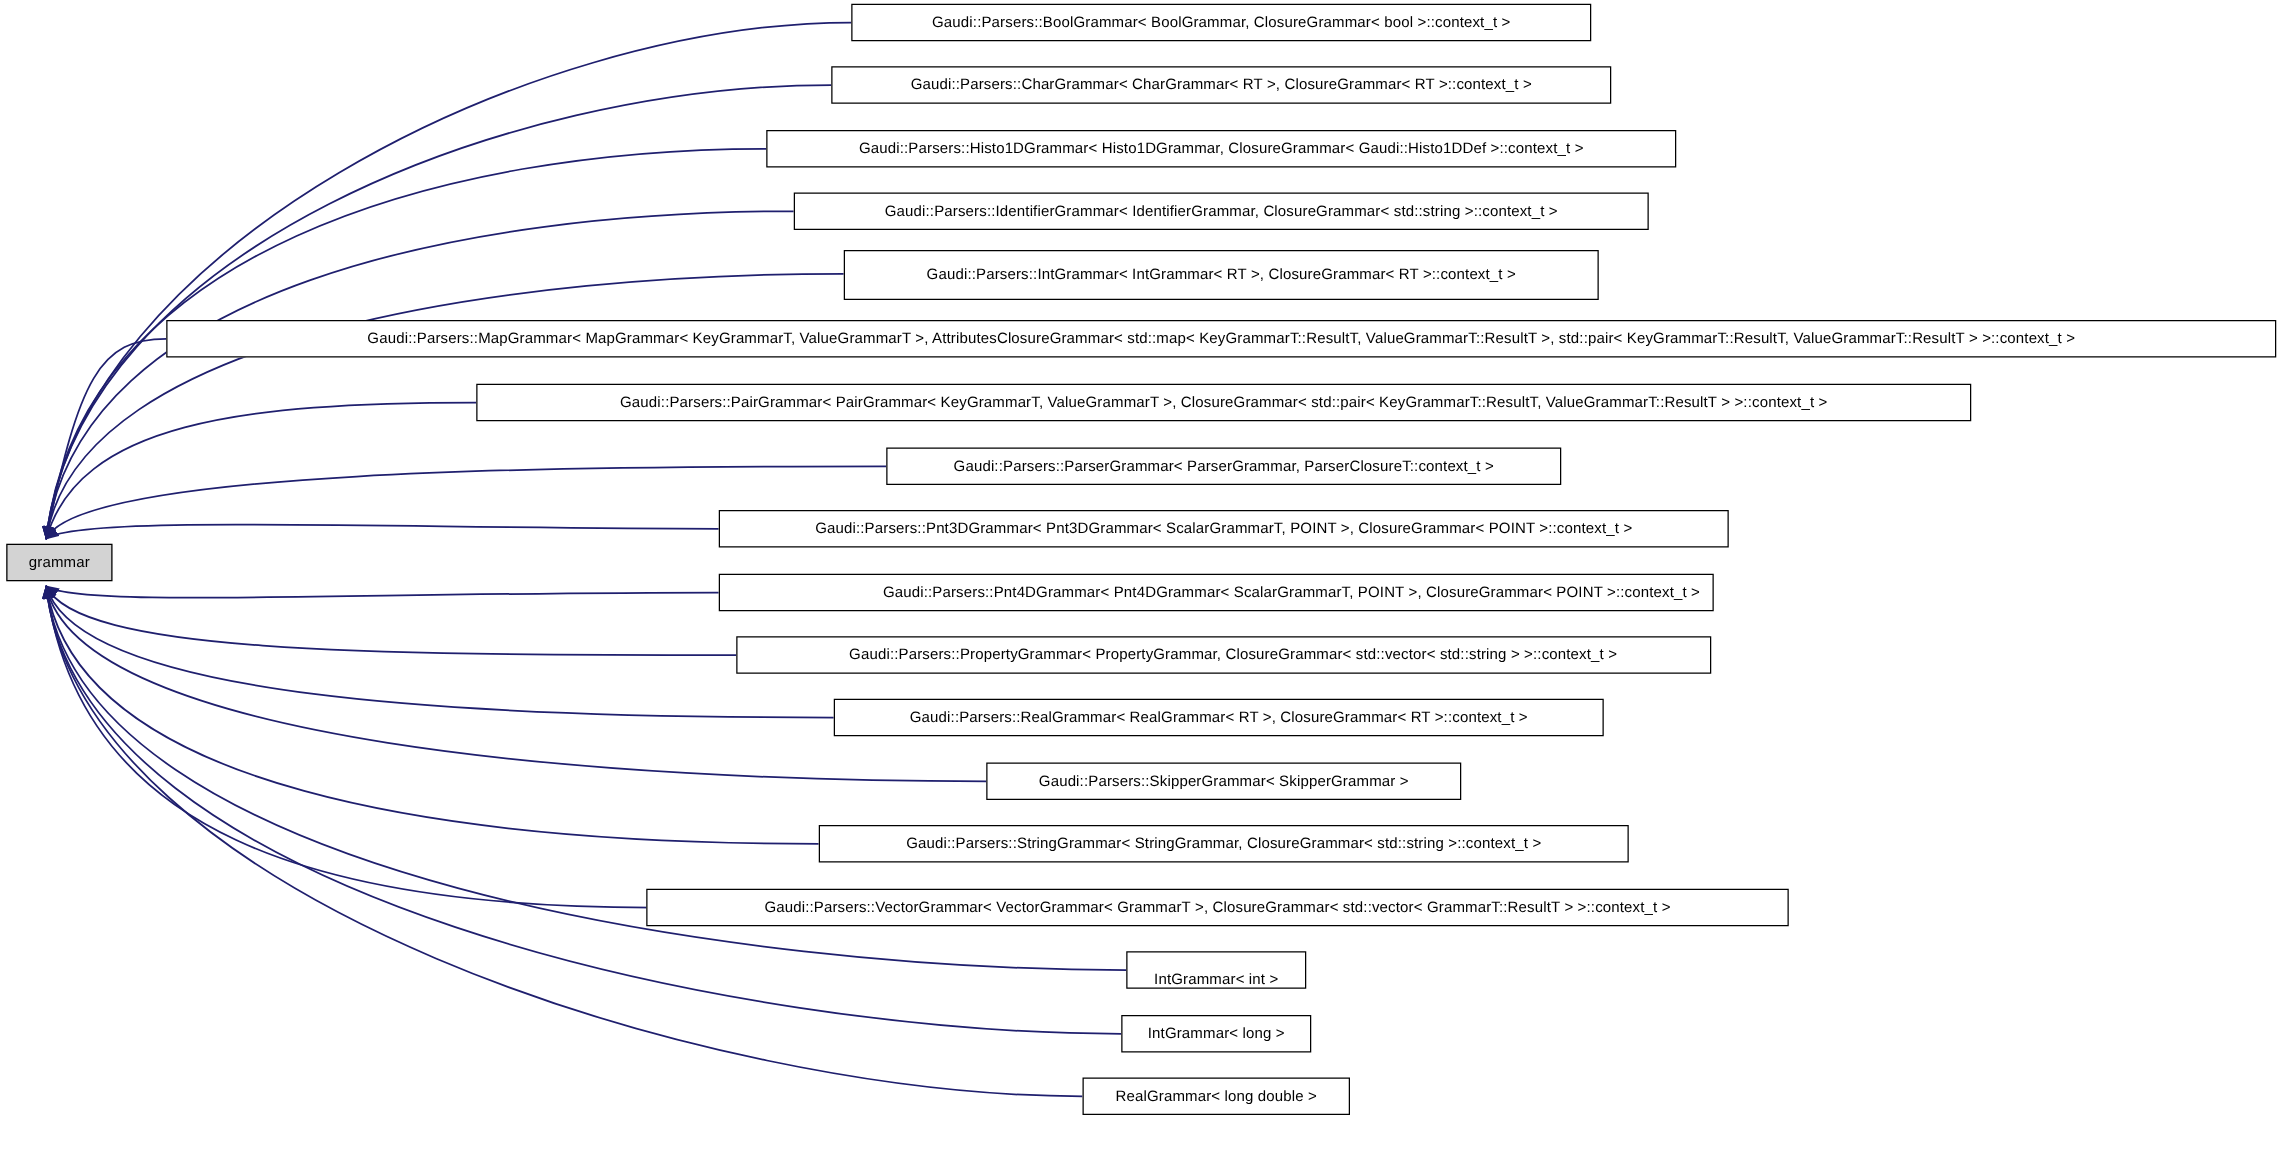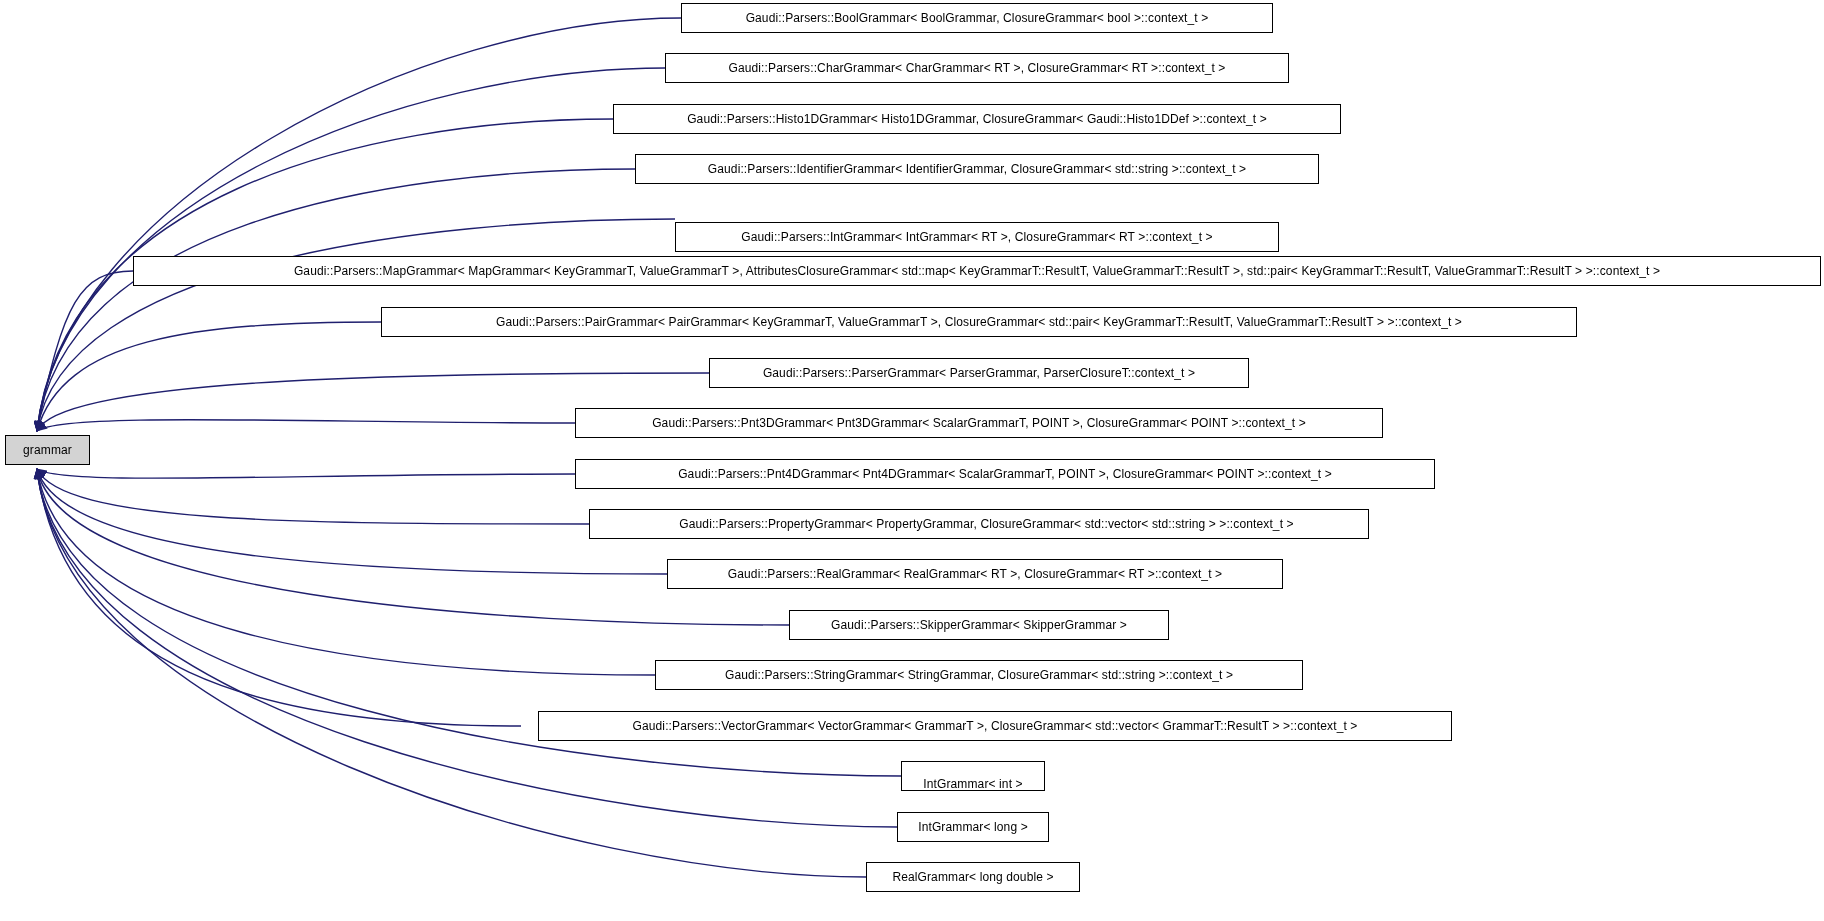--- a/index.html
+++ b/index.html
@@ -93,51 +93,51 @@
       </div>
       <div class="graph-node" style="left: 665px; top: 53px; width: 624px; height: 30px;">
         <span class="node-label">Gaudi::Parsers::CharGrammar&lt; CharGrammar&lt; RT &gt;, ClosureGrammar&lt; RT &gt;::context_t &gt;</span>
       </div>
       <div class="graph-node" style="left: 613px; top: 104px; width: 728px; height: 30px;">
         <span class="node-label">Gaudi::Parsers::Histo1DGrammar&lt; Histo1DGrammar, ClosureGrammar&lt; Gaudi::Histo1DDef &gt;::context_t &gt;</span>
       </div>
       <div class="graph-node" style="left: 635px; top: 154px; width: 684px; height: 30px;">
         <span class="node-label">Gaudi::Parsers::IdentifierGrammar&lt; IdentifierGrammar, ClosureGrammar&lt; std::string &gt;::context_t &gt;</span>
       </div>
-      <div class="graph-node" style="left: 675px; top: 222px; width: 604px; height: 30px;">
+      <div class="graph-node" style="left: 675px; top: 200px; width: 604px; height: 40px;">
         <span class="node-label">Gaudi::Parsers::IntGrammar&lt; IntGrammar&lt; RT &gt;, ClosureGrammar&lt; RT &gt;::context_t &gt;</span>
       </div>
       <div class="graph-node" style="left: 133px; top: 256px; width: 1688px; height: 30px;">
         <span class="node-label">Gaudi::Parsers::MapGrammar&lt; MapGrammar&lt; KeyGrammarT, ValueGrammarT &gt;, AttributesClosureGrammar&lt; std::map&lt; KeyGrammarT::ResultT, ValueGrammarT::ResultT &gt;, std::pair&lt; KeyGrammarT::ResultT, ValueGrammarT::ResultT &gt; &gt;::context_t &gt;</span>
       </div>
       <div class="graph-node" style="left: 381px; top: 307px; width: 1196px; height: 30px;">
         <span class="node-label">Gaudi::Parsers::PairGrammar&lt; PairGrammar&lt; KeyGrammarT, ValueGrammarT &gt;, ClosureGrammar&lt; std::pair&lt; KeyGrammarT::ResultT, ValueGrammarT::ResultT &gt; &gt;::context_t &gt;</span>
       </div>
       <div class="graph-node" style="left: 709px; top: 358px; width: 540px; height: 30px;">
         <span class="node-label">Gaudi::Parsers::ParserGrammar&lt; ParserGrammar, ParserClosureT::context_t &gt;</span>
       </div>
       <div class="graph-node" style="left: 575px; top: 408px; width: 808px; height: 30px;">
         <span class="node-label">Gaudi::Parsers::Pnt3DGrammar&lt; Pnt3DGrammar&lt; ScalarGrammarT, POINT &gt;, ClosureGrammar&lt; POINT &gt;::context_t &gt;</span>
       </div>
-      <div class="graph-node" style="left: 575px; top: 459px; width: 860px; height: 30px;">
+      <div class="graph-node" style="left: 575px; top: 459px; width: 796px; height: 30px; justify-content: flex-end;">
         <span class="node-label">Gaudi::Parsers::Pnt4DGrammar&lt; Pnt4DGrammar&lt; ScalarGrammarT, POINT &gt;, ClosureGrammar&lt; POINT &gt;::context_t &gt;</span>
       </div>
       <div class="graph-node" style="left: 589px; top: 509px; width: 780px; height: 30px; padding-left: 25px;">
         <span class="node-label">Gaudi::Parsers::PropertyGrammar&lt; PropertyGrammar, ClosureGrammar&lt; std::vector&lt; std::string &gt; &gt;::context_t &gt;</span>
       </div>
       <div class="graph-node" style="left: 667px; top: 559px; width: 616px; height: 30px;">
         <span class="node-label">Gaudi::Parsers::RealGrammar&lt; RealGrammar&lt; RT &gt;, ClosureGrammar&lt; RT &gt;::context_t &gt;</span>
       </div>
       <div class="graph-node" style="left: 789px; top: 610px; width: 380px; height: 30px;">
         <span class="node-label">Gaudi::Parsers::SkipperGrammar&lt; SkipperGrammar &gt;</span>
       </div>
       <div class="graph-node" style="left: 655px; top: 660px; width: 648px; height: 30px;">
         <span class="node-label">Gaudi::Parsers::StringGrammar&lt; StringGrammar, ClosureGrammar&lt; std::string &gt;::context_t &gt;</span>
       </div>
-      <div class="graph-node" style="left: 538px; top: 711px; width: 914px; height: 30px;">
+      <div class="graph-node" style="left: 517px; top: 711px; width: 914px; height: 30px;">
         <span class="node-label">Gaudi::Parsers::VectorGrammar&lt; VectorGrammar&lt; GrammarT &gt;, ClosureGrammar&lt; std::vector&lt; GrammarT::ResultT &gt; &gt;::context_t &gt;</span>
       </div>
       <div class="graph-node" style="left: 901px; top: 761px; width: 144px; height: 30px; align-items: flex-end;">
         <span class="node-label">IntGrammar&lt; int &gt;</span>
       </div>
       <div class="graph-node" style="left: 897px; top: 812px; width: 152px; height: 30px; justify-content: center;">
         <span class="node-label">IntGrammar&lt; long &gt;</span>
       </div>
       <div class="graph-node" style="left: 866px; top: 862px; width: 214px; height: 30px;">
         <span class="node-label">RealGrammar&lt; long double &gt;</span>

